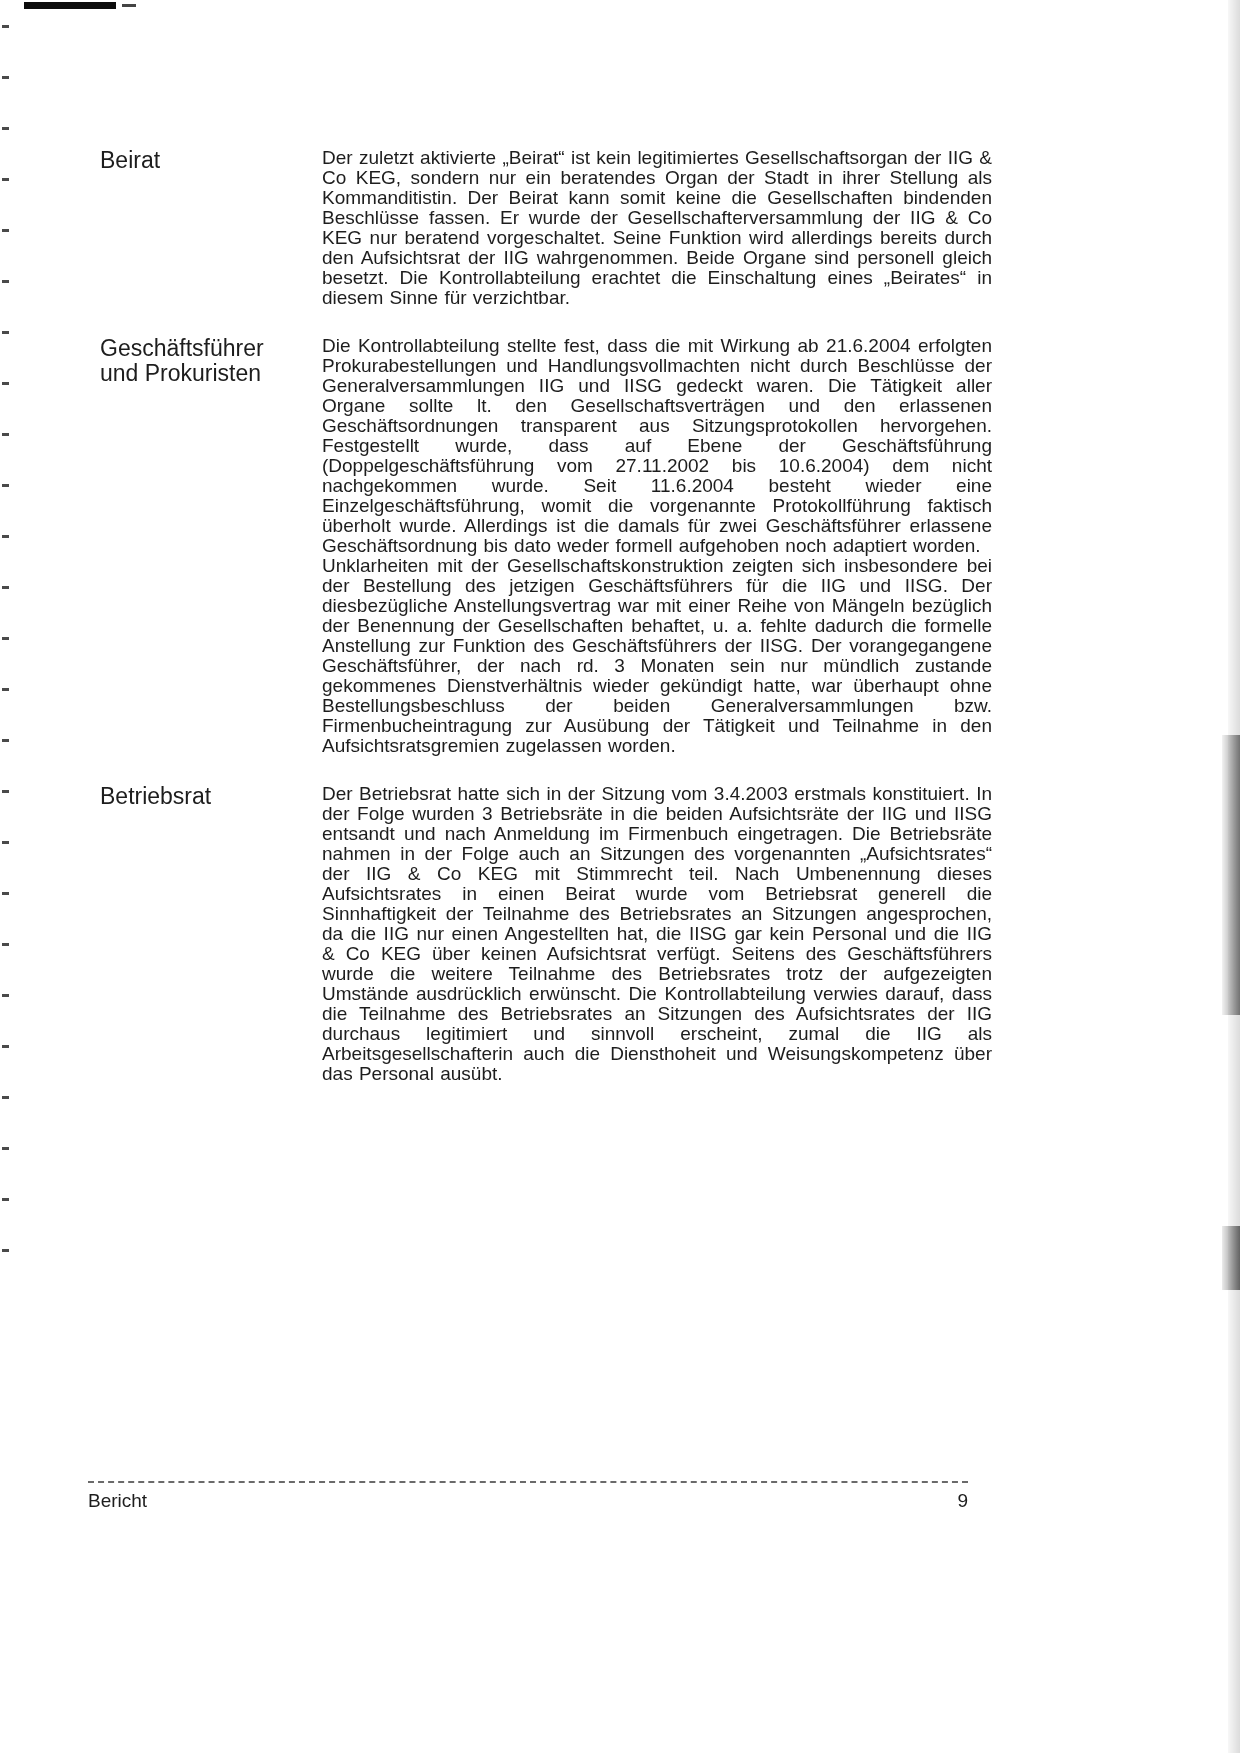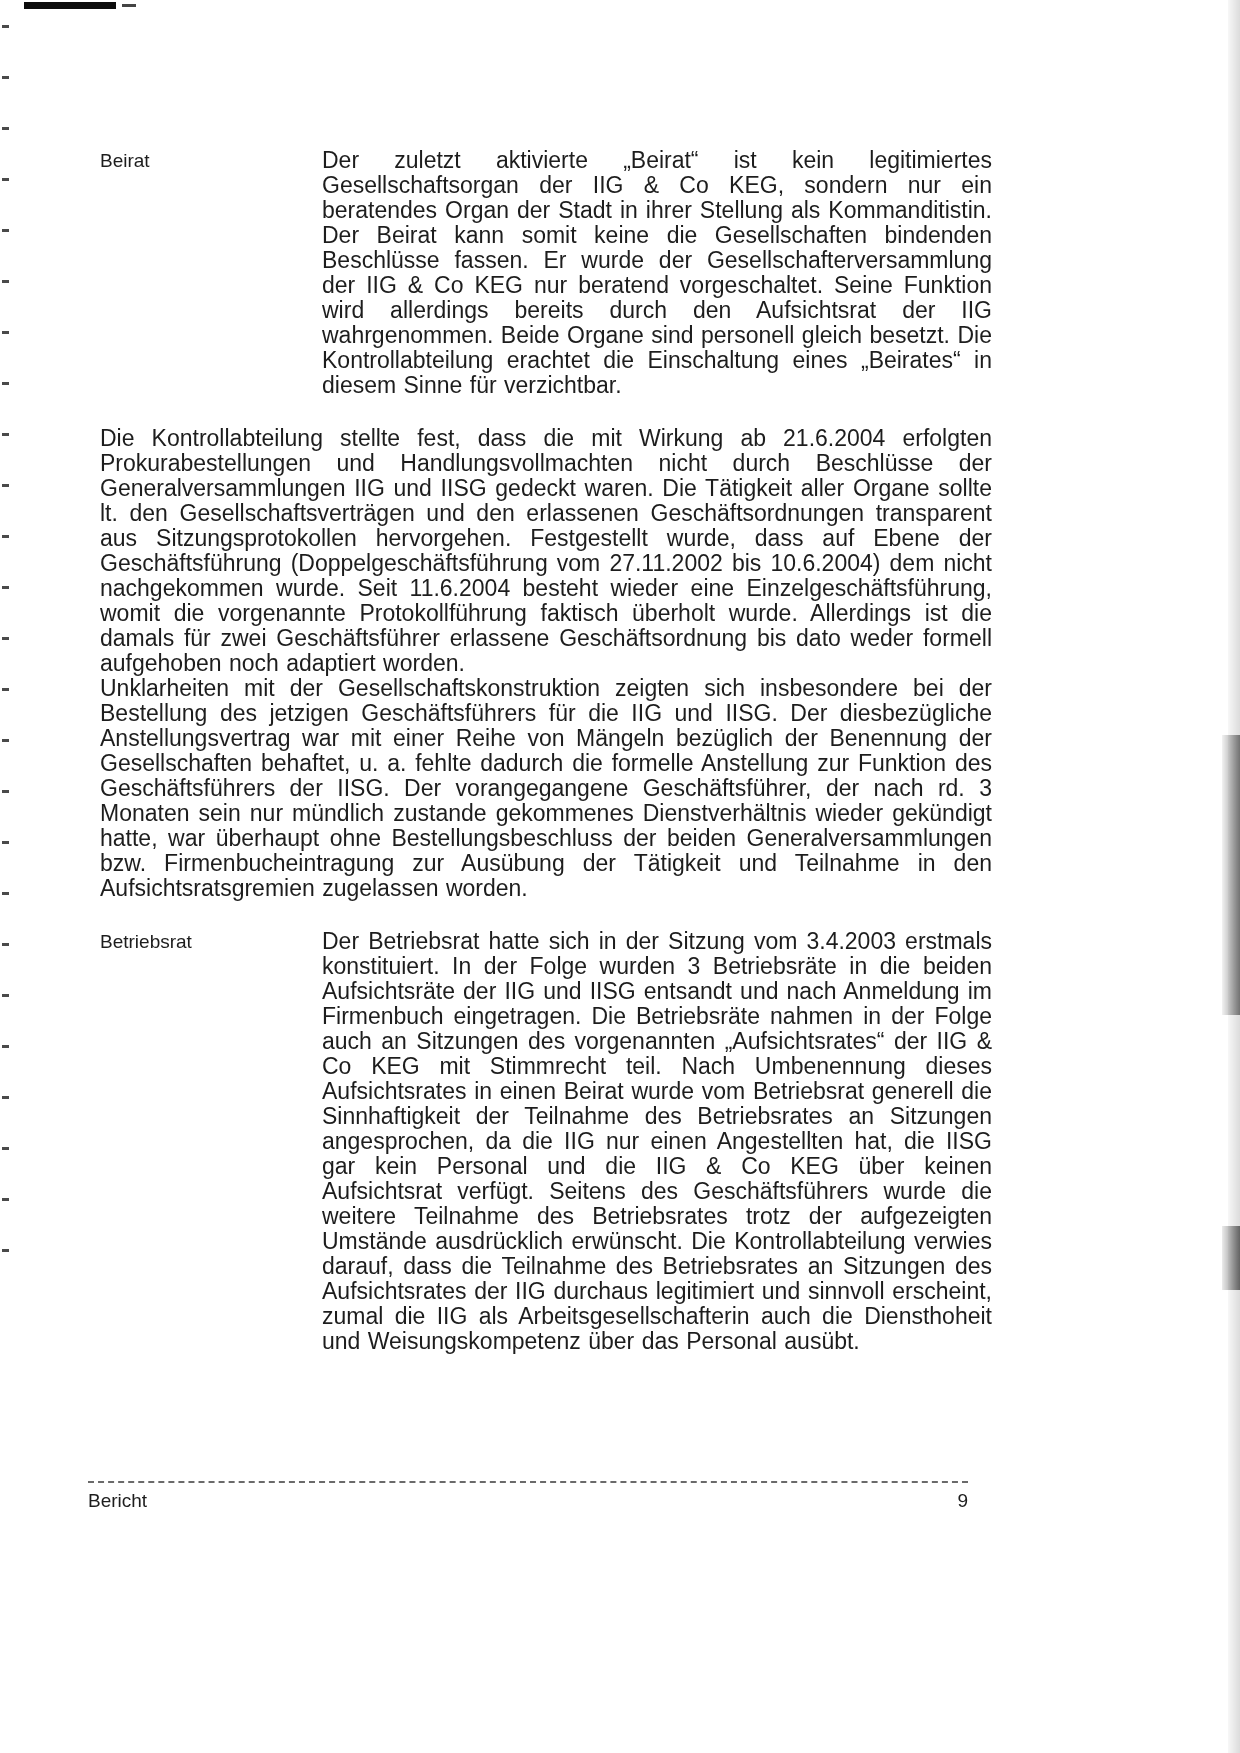--- a/index.html
+++ b/index.html
@@ -40,28 +40,28 @@
     right: 0; top: 1226px; width: 18px; height: 64px;
     background: linear-gradient(to right, rgba(0,0,0,0.08), rgba(0,0,0,0.55));
   }
 
   
   .content { position: absolute; left: 100px; top: 148px; width: 892px; }
   .row { display: flex; align-items: flex-start; }
   .row + .row { margin-top: 28px; }
   .label {
     flex: 0 0 222px;
-    font-size: 19px;
+    font-size: 23px;
     line-height: 25px;
     padding-right: 16px;
   }
   .body {
     flex: 1;
-    font-size: 23px;
-    line-height: 25px;
+    font-size: 19px;
+    line-height: 20px;
     text-align: justify;
     hyphens: auto;
     -webkit-hyphens: auto;
     word-spacing: 1px;
   }
   .body p { margin: 0; }
 
   
   .footer {
     position: absolute;
@@ -94,20 +94,21 @@
   <main class="content">
 
     <section class="row">
       <div class="label">Beirat</div>
       <div class="body">
         <p>Der zuletzt aktivierte „Beirat“ ist kein legitimiertes Gesellschaftsorgan der IIG &amp; Co KEG, sondern nur ein beratendes Organ der Stadt in ihrer Stellung als Kommanditistin. Der Beirat kann somit keine die Gesellschaften bindenden Beschlüsse fassen. Er wurde der Gesellschafterversammlung der IIG &amp; Co KEG nur beratend vorgeschaltet. Seine Funktion wird allerdings bereits durch den Aufsichtsrat der IIG wahrgenommen. Beide Organe sind personell gleich besetzt. Die Kontrollabteilung erachtet die Einschaltung eines „Beirates“ in diesem Sinne für verzichtbar.</p>
       </div>
     </section>
 
     <section class="row">
+      <div class="label">Geschäftsführer und Prokuristen</div>
       <div class="body">
         <p>Die Kontrollabteilung stellte fest, dass die mit Wirkung ab 21.6.2004 erfolgten Prokurabestellungen und Handlungsvollmachten nicht durch Beschlüsse der Generalversammlungen IIG und IISG gedeckt waren. Die Tätigkeit aller Organe sollte lt. den Gesellschaftsverträgen und den erlassenen Geschäftsordnungen transparent aus Sitzungsprotokollen hervorgehen. Festgestellt wurde, dass auf Ebene der Geschäftsführung (Doppelgeschäftsführung vom 27.11.2002 bis 10.6.2004) dem nicht nachgekommen wurde. Seit 11.6.2004 besteht wieder eine Einzelgeschäftsführung, womit die vorgenannte Protokollführung faktisch überholt wurde. Allerdings ist die damals für zwei Geschäftsführer erlassene Geschäftsordnung bis dato weder formell aufgehoben noch adaptiert worden.</p>
         <p>Unklarheiten mit der Gesellschaftskonstruktion zeigten sich insbesondere bei der Bestellung des jetzigen Geschäftsführers für die IIG und IISG. Der diesbezügliche Anstellungsvertrag war mit einer Reihe von Mängeln bezüglich der Benennung der Gesellschaften behaftet, u. a. fehlte dadurch die formelle Anstellung zur Funktion des Geschäftsführers der IISG. Der vorangegangene Geschäftsführer, der nach rd. 3 Monaten sein nur mündlich zustande gekommenes Dienstverhältnis wieder gekündigt hatte, war überhaupt ohne Bestellungsbeschluss der beiden Generalversammlungen bzw. Firmenbucheintragung zur Ausübung der Tätigkeit und Teilnahme in den Aufsichtsratsgremien zugelassen worden.</p>
       </div>
     </section>
 
     <section class="row">
       <div class="label">Betriebsrat</div>
       <div class="body">
         <p>Der Betriebsrat hatte sich in der Sitzung vom 3.4.2003 erstmals konstituiert. In der Folge wurden 3 Betriebsräte in die beiden Aufsichtsräte der IIG und IISG entsandt und nach Anmeldung im Firmenbuch eingetragen. Die Betriebsräte nahmen in der Folge auch an Sitzungen des vorgenannten „Aufsichtsrates“ der IIG &amp; Co KEG mit Stimmrecht teil. Nach Umbenennung dieses Aufsichtsrates in einen Beirat wurde vom Betriebsrat generell die Sinnhaftigkeit der Teilnahme des Betriebsrates an Sitzungen angesprochen, da die IIG nur einen Angestellten hat, die IISG gar kein Personal und die IIG &amp; Co KEG über keinen Aufsichtsrat verfügt. Seitens des Geschäftsführers wurde die weitere Teilnahme des Betriebsrates trotz der aufgezeigten Umstände ausdrücklich erwünscht. Die Kontrollabteilung verwies darauf, dass die Teilnahme des Betriebsrates an Sitzungen des Aufsichtsrates der IIG durchaus legitimiert und sinnvoll erscheint, zumal die IIG als Arbeitsgesellschafterin auch die Diensthoheit und Weisungskompetenz über das Personal ausübt.</p>

